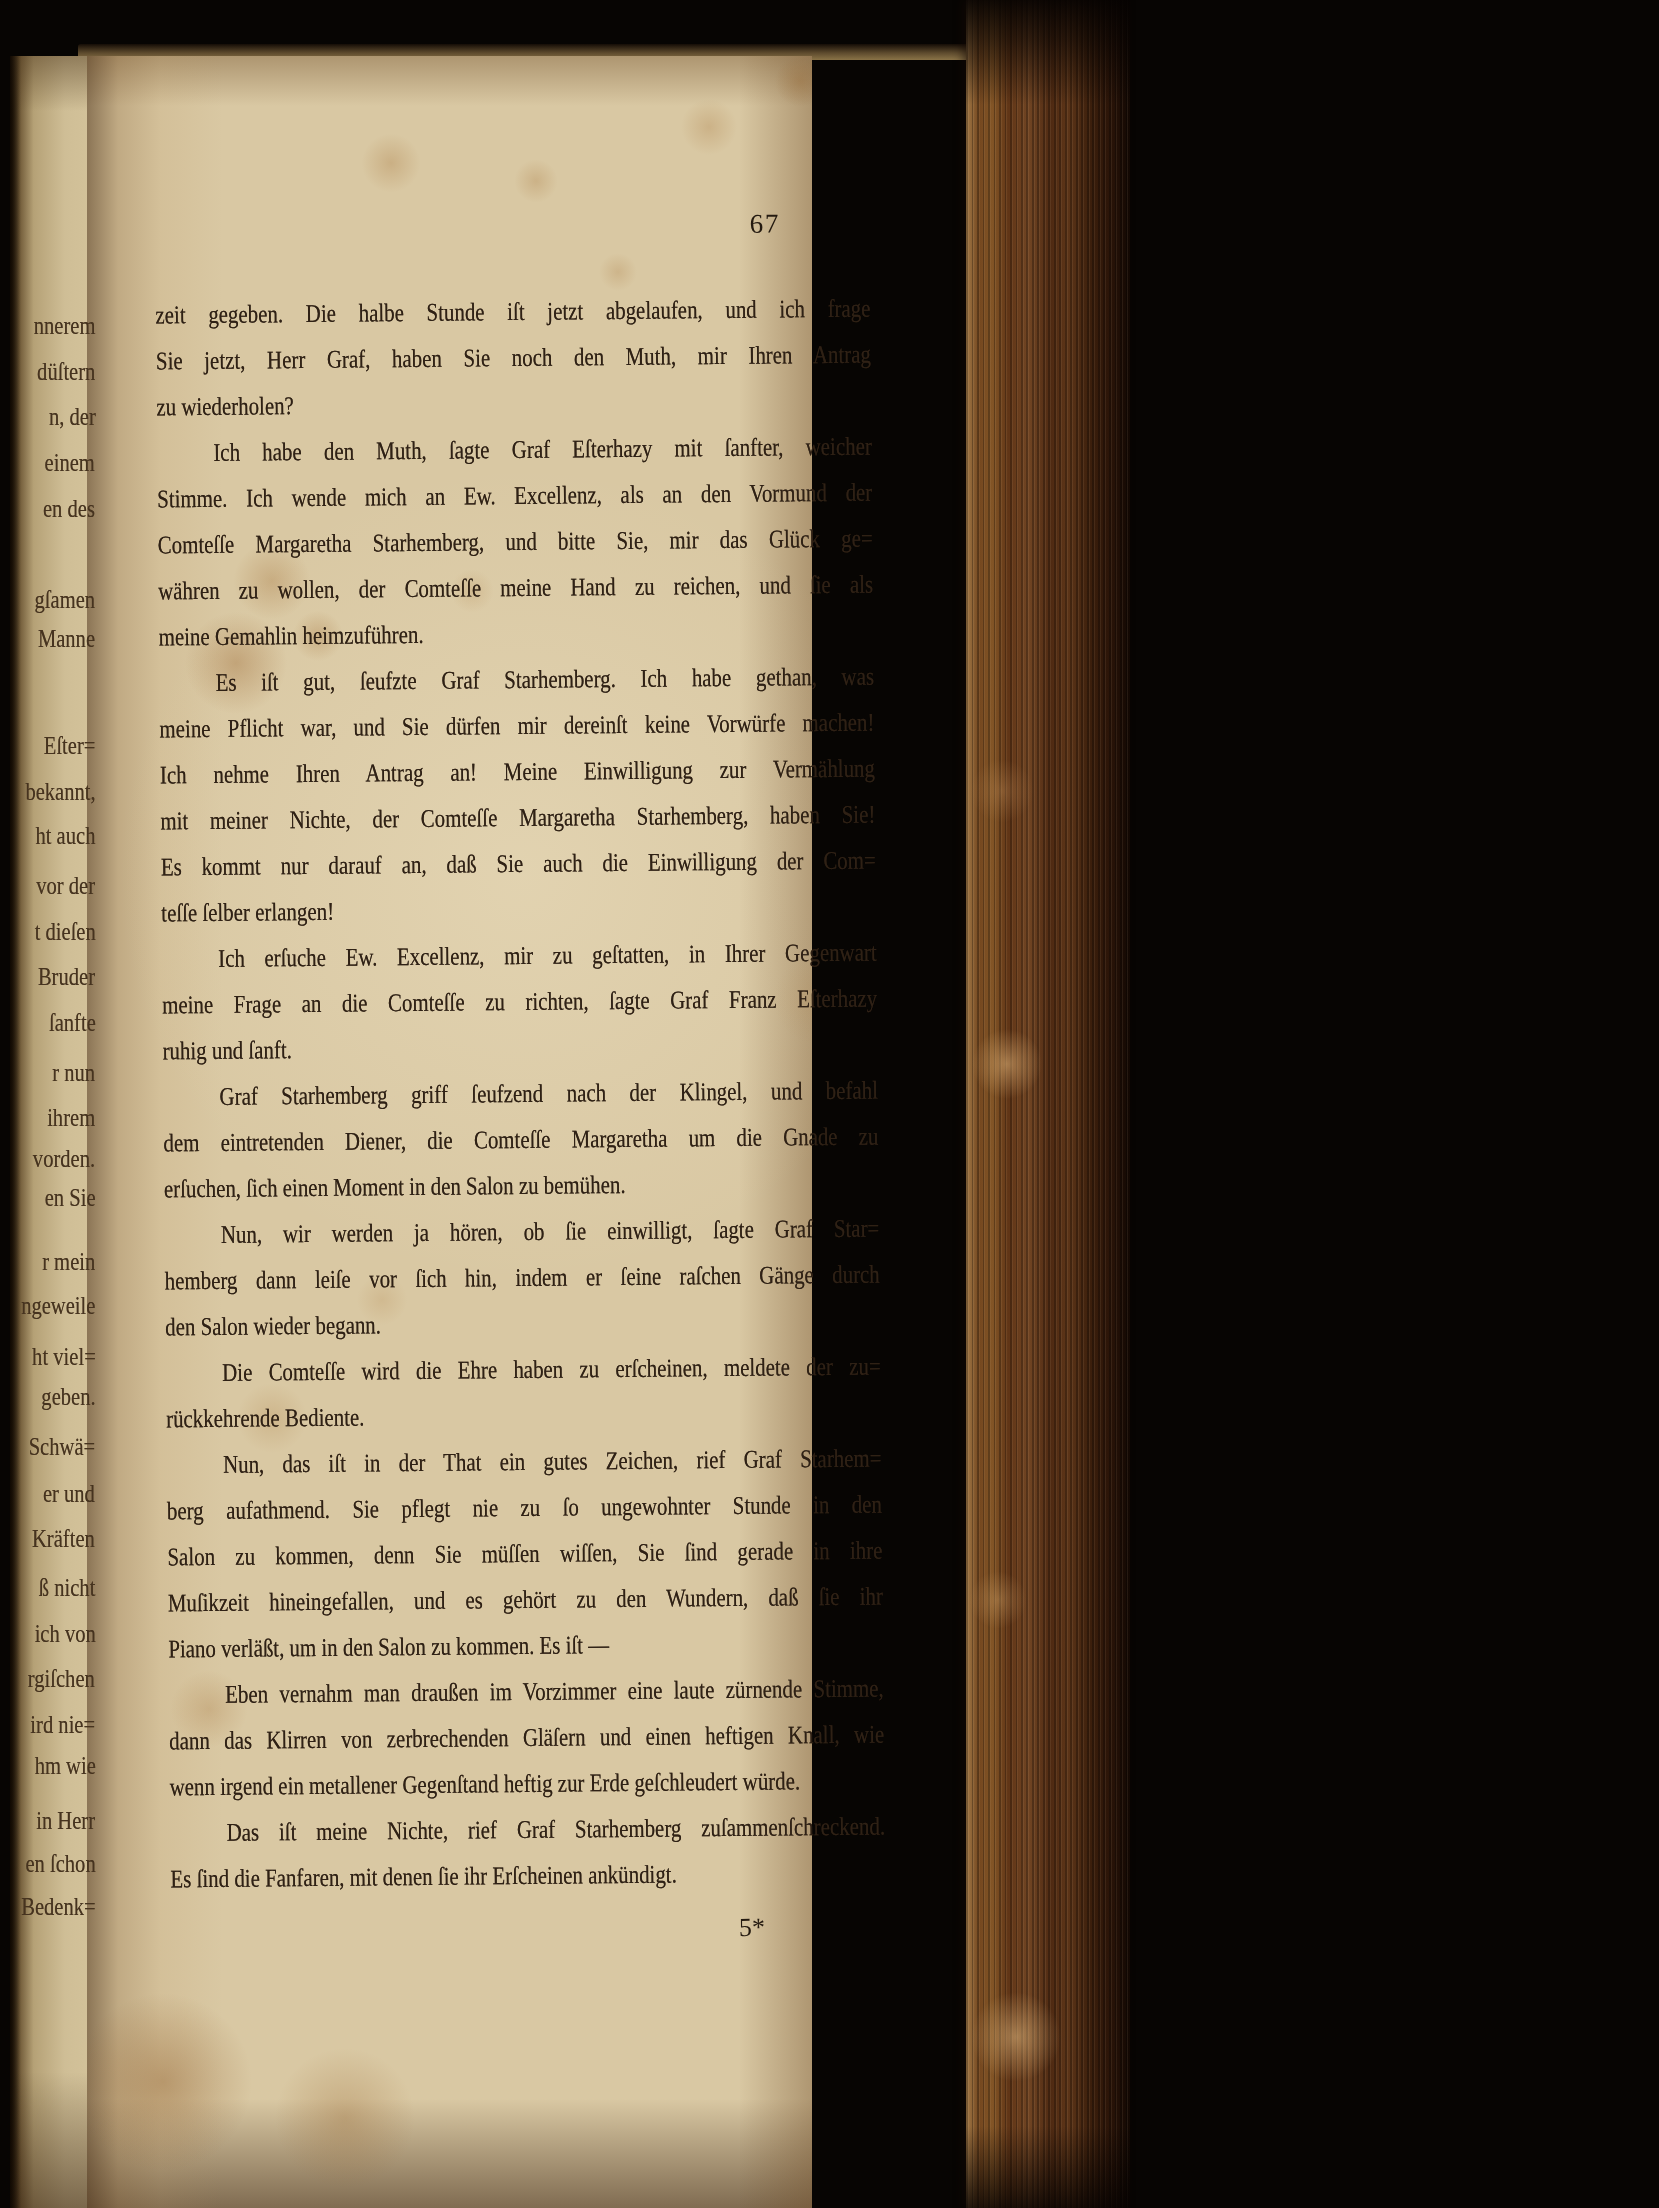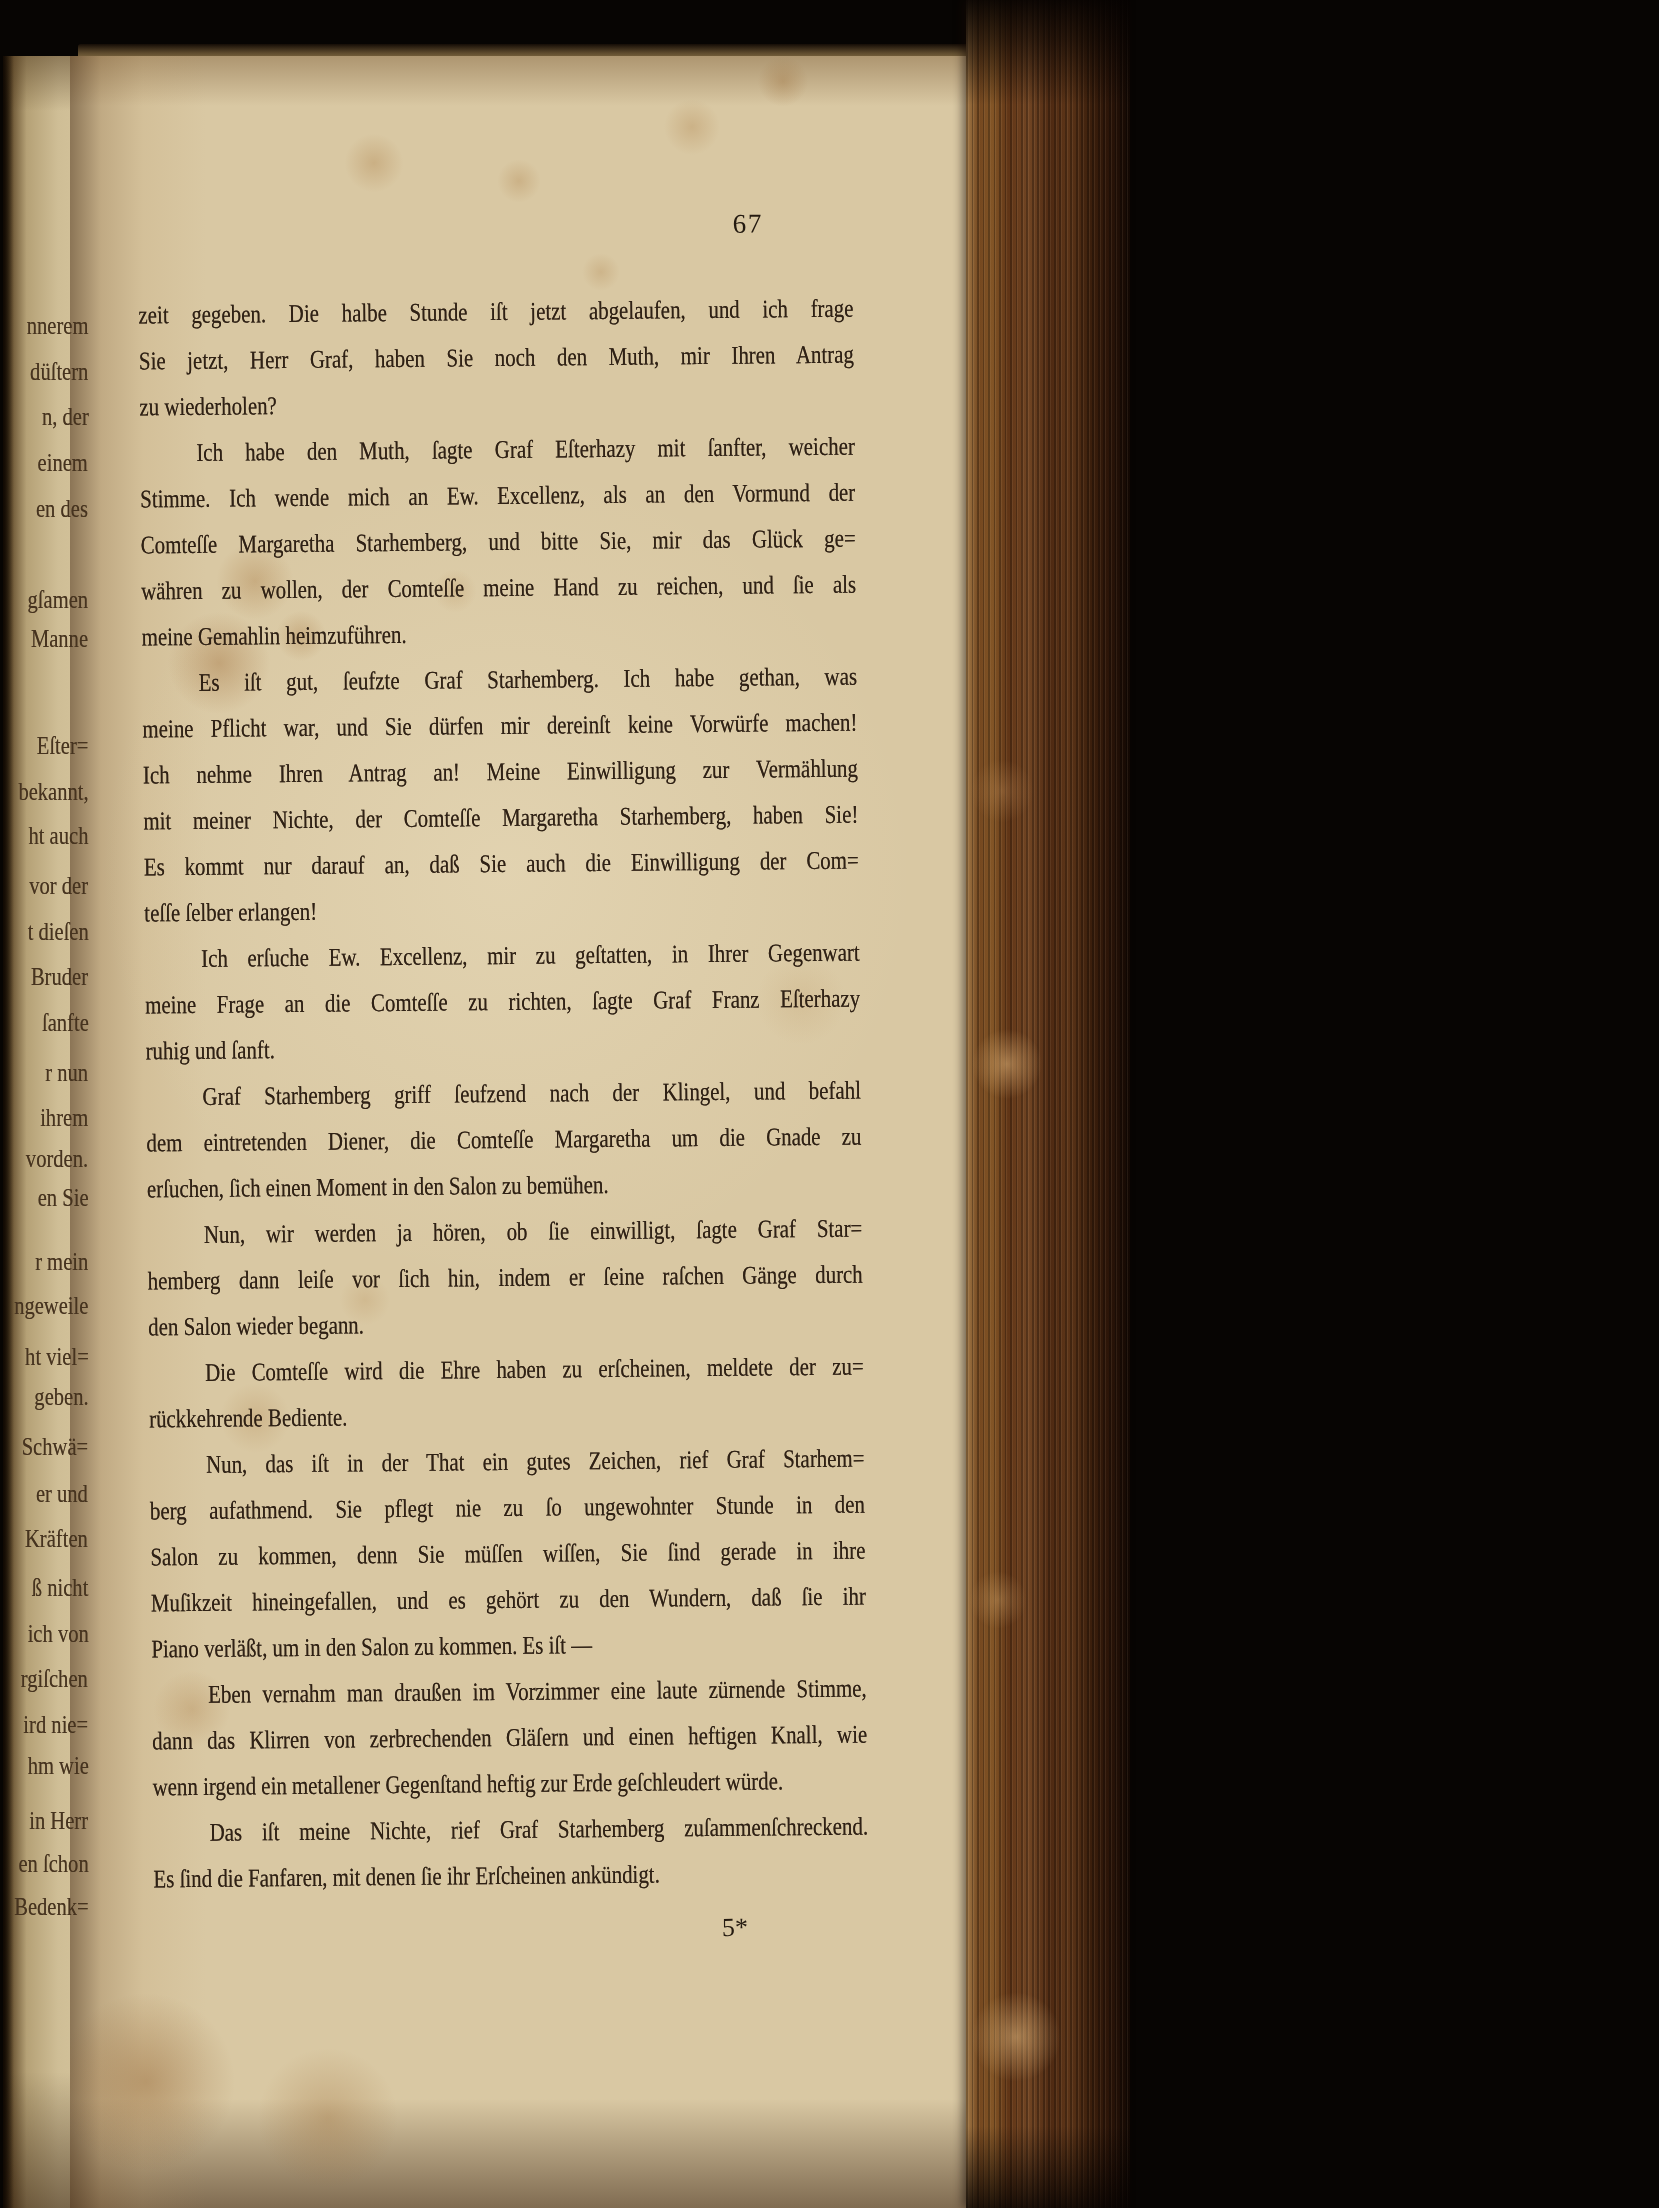--- a/index.html
+++ b/index.html
@@ -21,21 +21,21 @@
     position: absolute;
     left: 78px; top: 44px;
     width: 895px; height: 16.4px;
     background: linear-gradient(180deg, #150d06 0%, #5d4a2d 55%, #8a7347 100%);
     border-radius: 2.7px;
   }
 
   
   .facing-page {
     position: absolute;
-    left: 3px; top: 56px;
+    left: 10px; top: 56px;
     width: 98px; height: 2152px;
     overflow: hidden;
     background-color: #cdbc95;
     background-image:
       linear-gradient(0deg, rgba(50,30,12,0.55) 0, rgba(0,0,0,0) 136px),
       linear-gradient(180deg, rgba(80,58,30,0.5) 0, rgba(0,0,0,0) 55px),
       linear-gradient(90deg, #241807 0px, #6e5836 9px, #b5a176 23.6px, #cfbe96 55px, #d6c59d 100%);
   }
   .facing-page .edge-shade {
     position: absolute;
@@ -52,22 +52,22 @@
     color: #46331f;
     transform: scaleX(0.84);
     transform-origin: 100% 50%;
     text-shadow: 0 0 0.5px rgba(70,51,31,0.6);
     z-index: 2;
   }
 
   
   .page {
     position: absolute;
-    left: 70px; top: 56px;
-    width: 1012px; height: 2152px;
+    left: 87px; top: 56px;
+    width: 705px; height: 2152px;
     background-color: #d9c8a3;
     background-image:
       radial-gradient(42px at 304px 107px, rgba(164,112,52,0.28), rgba(164,112,52,0) 70%),
       radial-gradient(31px at 449px 125px, rgba(164,112,52,0.25), rgba(164,112,52,0) 70%),
       radial-gradient(27px at 531px 216px, rgba(164,112,52,0.22), rgba(164,112,52,0) 70%),
       radial-gradient(40px at 622px 71px,  rgba(164,112,52,0.25), rgba(164,112,52,0) 70%),
       radial-gradient(36px at 713px 25.5px,  rgba(150,100,45,0.30), rgba(150,100,45,0) 70%),
       radial-gradient(55px at 185px 525px, rgba(160,108,50,0.30), rgba(160,108,50,0) 70%),
       radial-gradient(73px at 149px 607px, rgba(150,95,40,0.35),  rgba(150,95,40,0) 70%),
       radial-gradient(36px at 231px 580px, rgba(160,108,50,0.30), rgba(160,108,50,0) 70%),
@@ -76,20 +76,21 @@
       radial-gradient(50px at 185px 1362px, rgba(165,115,55,0.22), rgba(165,115,55,0) 70%),
       radial-gradient(55px at 122px 1653px, rgba(160,108,50,0.25), rgba(160,108,50,0) 70%),
       radial-gradient(127px at 76px 2026px, rgba(140,90,40,0.40),  rgba(140,90,40,0) 70%),
       radial-gradient(100px at 258px 2062px, rgba(150,100,45,0.30), rgba(150,100,45,0) 70%),
       radial-gradient(64px at 731px 944px, rgba(175,130,70,0.15), rgba(175,130,70,0) 70%),
       radial-gradient(545px at 436px 818px, rgba(248,238,210,0.28), rgba(248,238,210,0) 75%),
       linear-gradient(90deg, rgba(75,48,22,0.55) 0, rgba(135,100,58,0.30) 31px, rgba(180,145,95,0.15) 73px, rgba(0,0,0,0) 136px),
       linear-gradient(270deg, rgba(110,75,38,0.40) 0, rgba(110,75,38,0) 73px),
       linear-gradient(180deg, rgba(120,88,50,0.45) 0, rgba(120,88,50,0) 50px),
       linear-gradient(0deg, rgba(55,32,14,0.55) 0, rgba(55,32,14,0) 109px);
+    padding-left: 20px;
   }
 
   
   .text-layer {
     position: absolute;
     left: 76px; top: 233px;
     width: 715px;
     transform: rotate(-0.55deg);
     transform-origin: 50% 50%;
     color: #2f2115;

